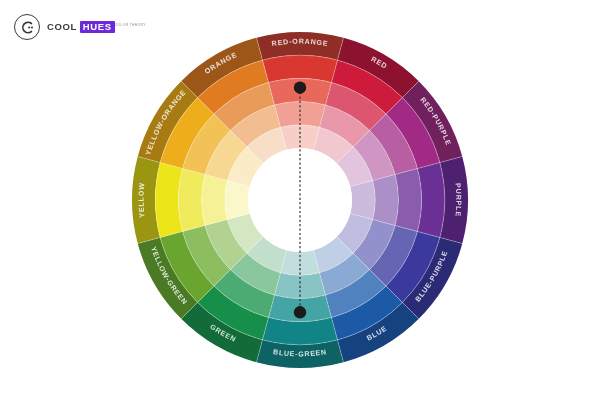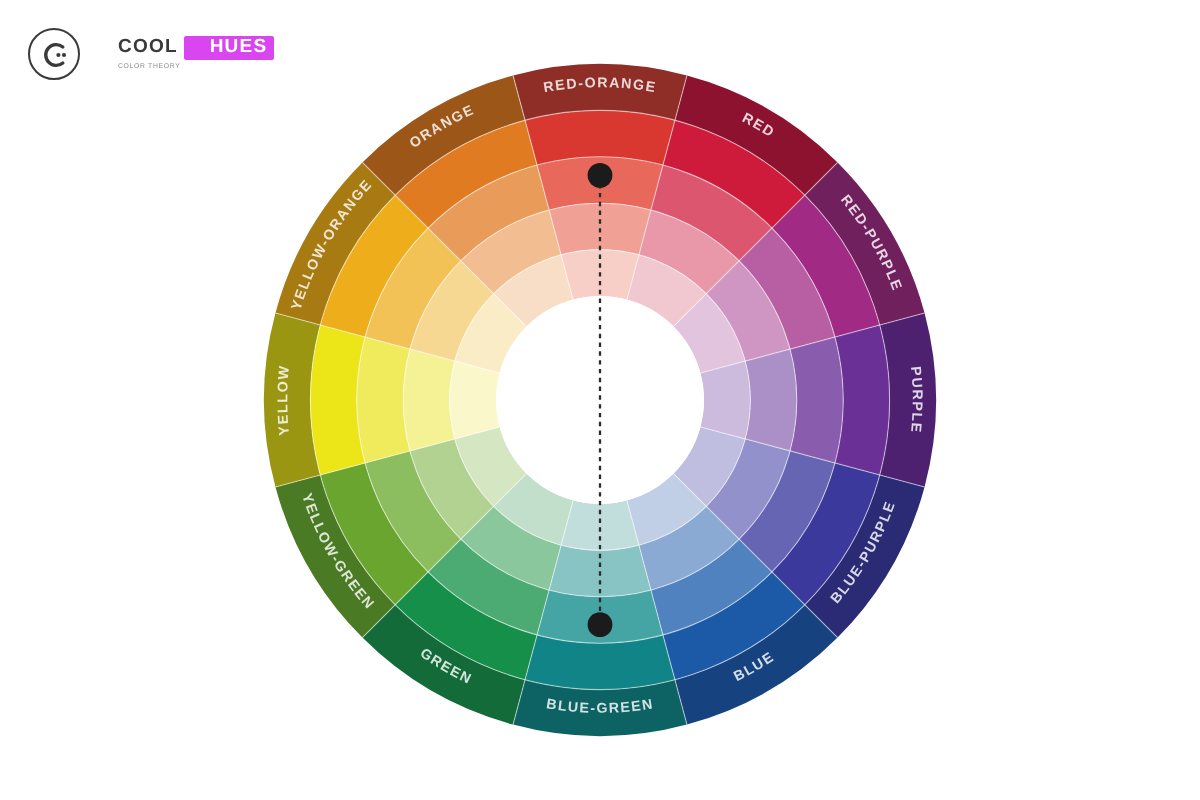--- a/index.html
+++ b/index.html
@@ -18,28 +18,28 @@
     position:absolute;left:14px;top:14px;
     display:flex;align-items:center;gap:7px;
   }
   .logo-mark{
     width:26px;height:26px;border-radius:50%;
     border:1.6px solid #3a3a3c;
     display:flex;align-items:center;justify-content:center;
     box-sizing:border-box;
   }
   .logo-mark svg{display:block;}
-  .logo-text{display:flex;flex-direction:column;justify-content:center;line-height:1;margin-left:12px;}
+  .logo-text{display:flex;flex-direction:row;justify-content:center;line-height:1;}
   .logo-row{display:flex;align-items:center;gap:3px;}
   .logo-cool{
     font-size:9.5px;font-weight:bold;letter-spacing:.6px;color:#3a3a3c;
   }
   .logo-hues{
     font-size:9.5px;font-weight:bold;letter-spacing:.6px;color:#ffffff;
-    background:#d946ef;padding:1px 3px 1px 13px;border-radius:1px;
+    background:#6d28d9;padding:1px 3px 1px 3px;border-radius:1px;
   }
   .logo-tag{
     font-size:3.4px;letter-spacing:.35px;color:#8a8a8e;margin-top:2.5px;
     white-space:nowrap;
   }
 
   
   #wheel-wrap{
     position:absolute;left:130px;top:30px;width:340px;height:340px;
   }

